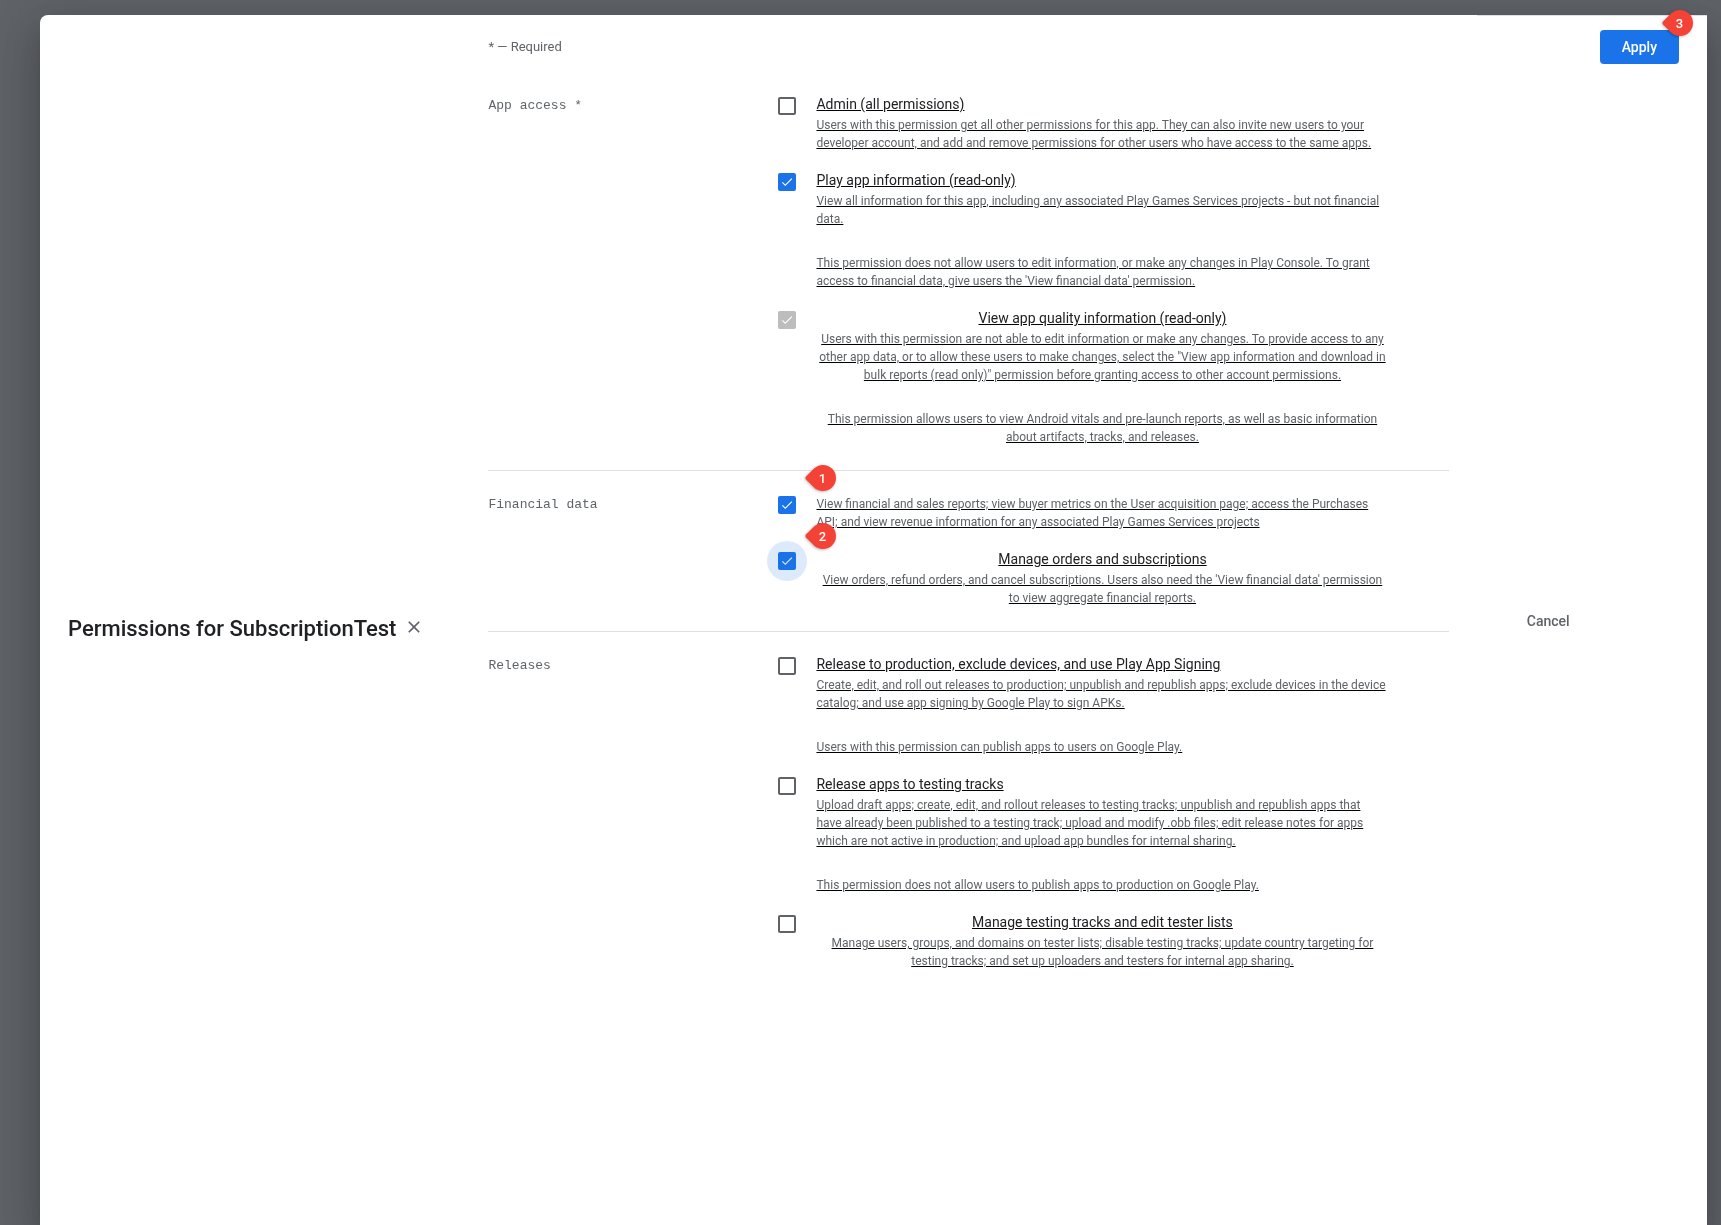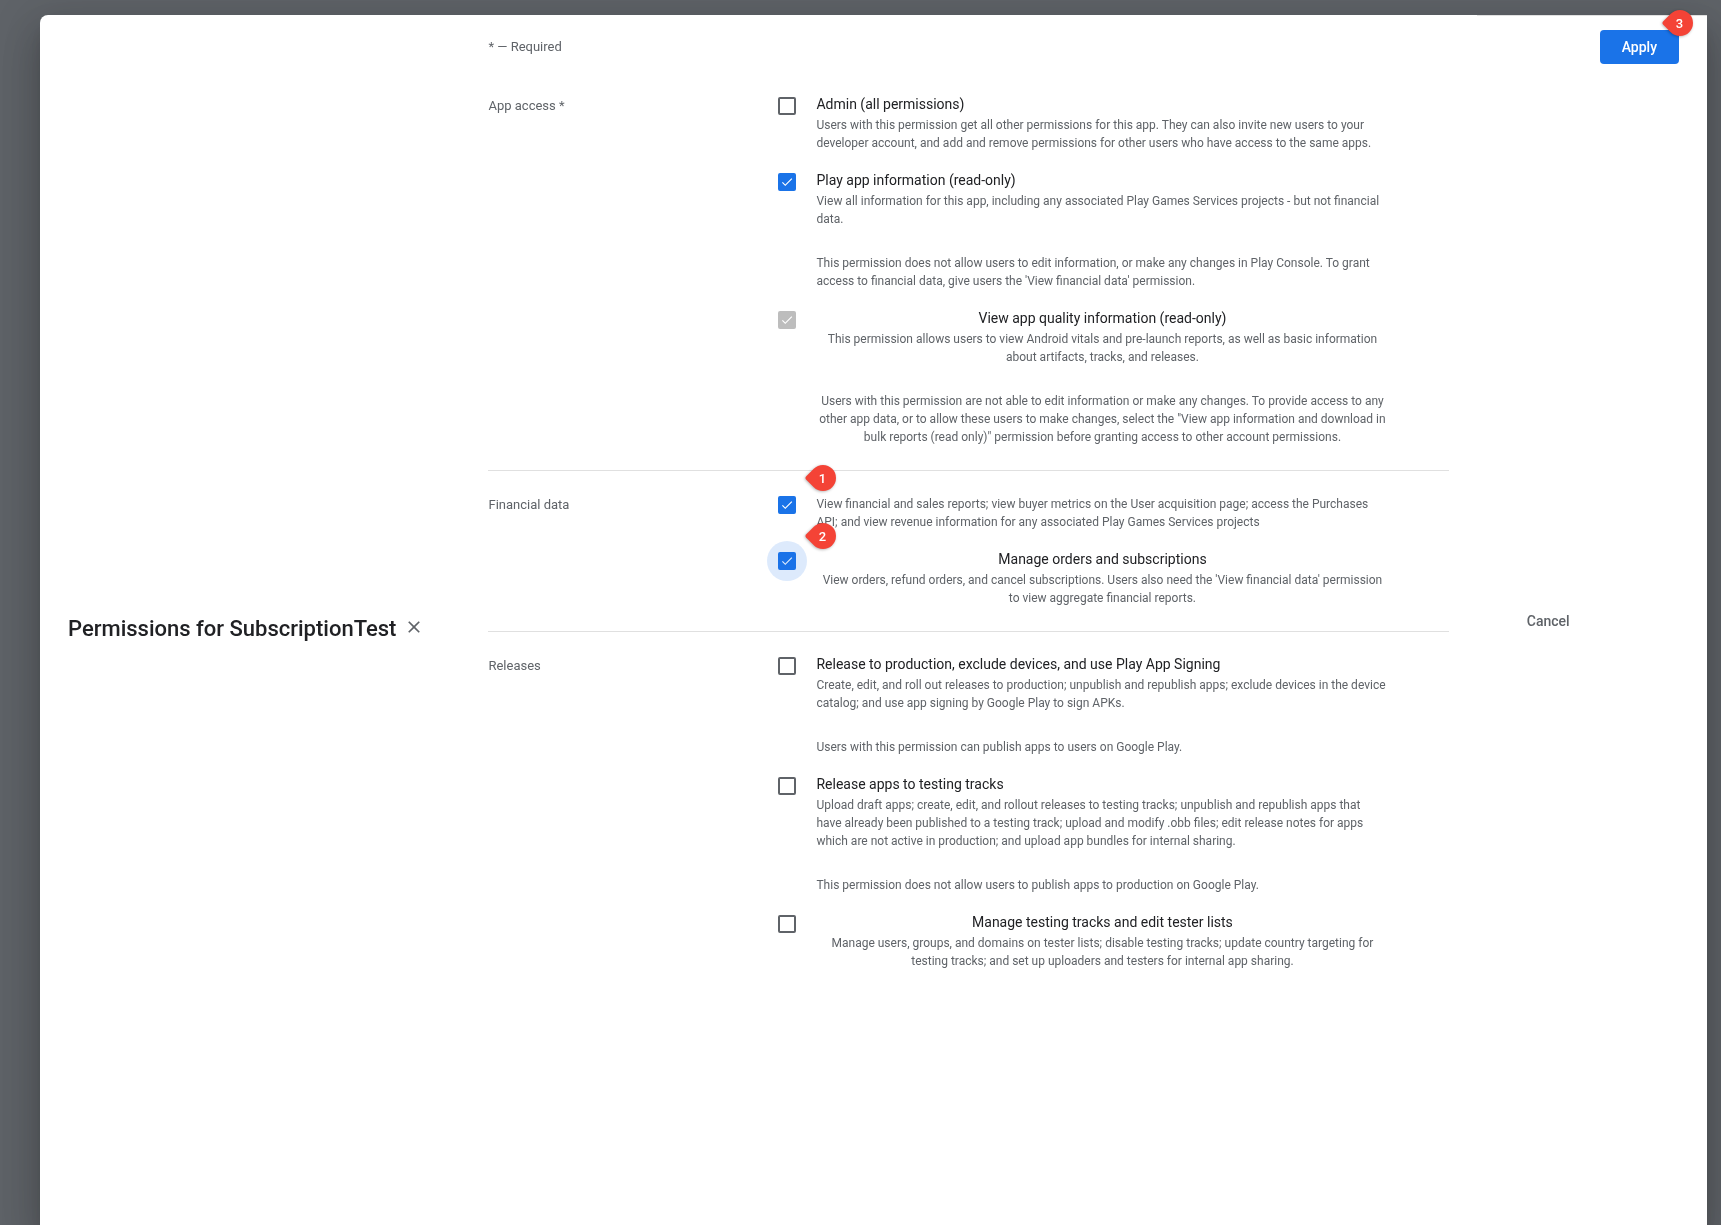--- a/index.html
+++ b/index.html
@@ -65,24 +65,26 @@
     border-bottom: 1px solid #e0e0e0;
     padding: 24px 0;
   }
   .section:first-of-type { padding-top: 8px; }
   .section-label {
     width: 290px;
     flex-shrink: 0;
     font-size: 13px;
     color: #5f6368;
     padding-top: 2px;
+    font-family: Liberation Mono, monospace;
   }
   .section-content {
     flex: 1;
     max-width: 610px;
+    text-decoration: underline;
   }
   .perm-item {
     display: flex;
     margin-bottom: 20px;
     position: relative;
   }
   .perm-item:last-child { margin-bottom: 0; text-align: center; }
   .checkbox-wrap {
     width: 18px;
     height: 18px;
@@ -237,22 +239,22 @@
         <div class="perm-item">
           <div class="checkbox-wrap">
             <div class="checkbox disabled">
                 <svg viewBox="0 0 24 24">
                   <path d="M9 16.17L4.83 12l-1.42 1.41L9 19 21 7l-1.41-1.41z"></path>
                 </svg>
               </div>
           </div>
           <div class="perm-text">
             <span class="perm-title">View app quality information (read-only)</span>
+            <span class="perm-desc">Users with this permission are not able to edit information or make any changes. To provide access to any other app data, or to allow these users to make changes, select the "View app information and download in bulk reports (read only)" permission before granting access to other account permissions.</span>
             <span class="perm-desc">This permission allows users to view Android vitals and pre-launch reports, as well as basic information about artifacts, tracks, and releases.</span>
-            <span class="perm-desc">Users with this permission are not able to edit information or make any changes. To provide access to any other app data, or to allow these users to make changes, select the "View app information and download in bulk reports (read only)" permission before granting access to other account permissions.</span>
           </div>
         </div>
       </div>
     </div>
 
 
     <div class="section">
       <div class="section-label">Financial data</div>
       <div class="section-content">
         <div class="perm-item">

